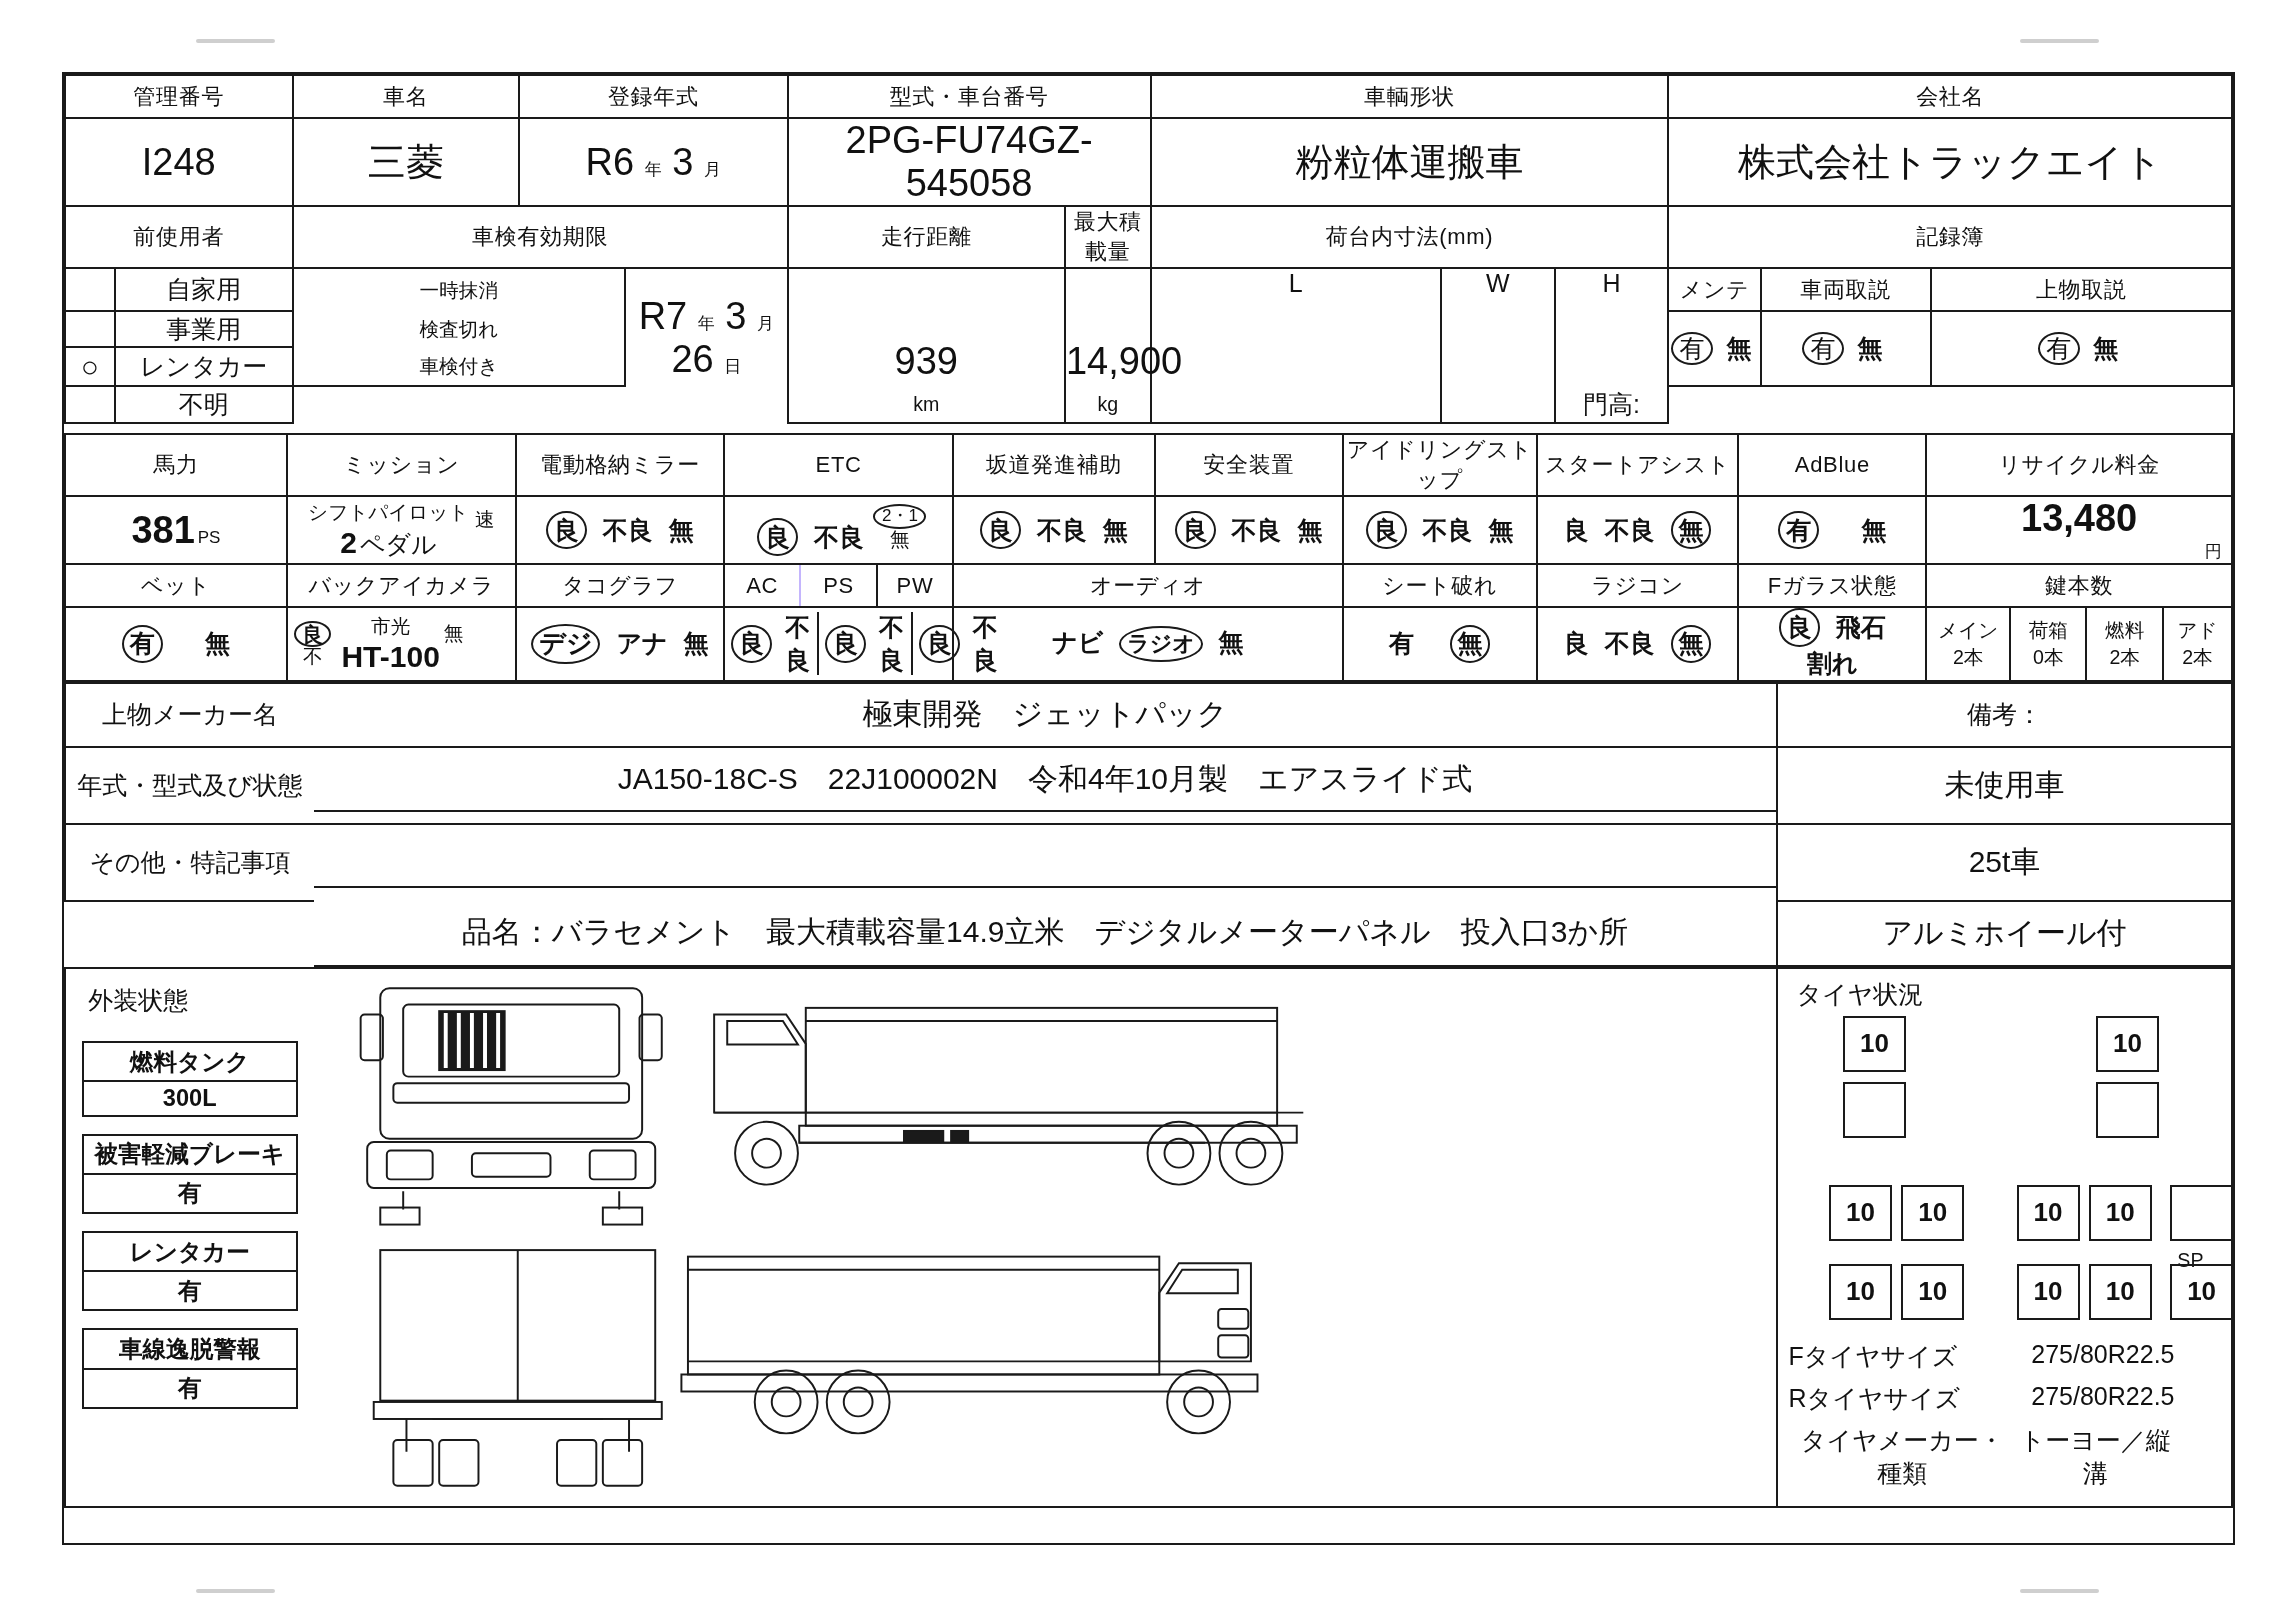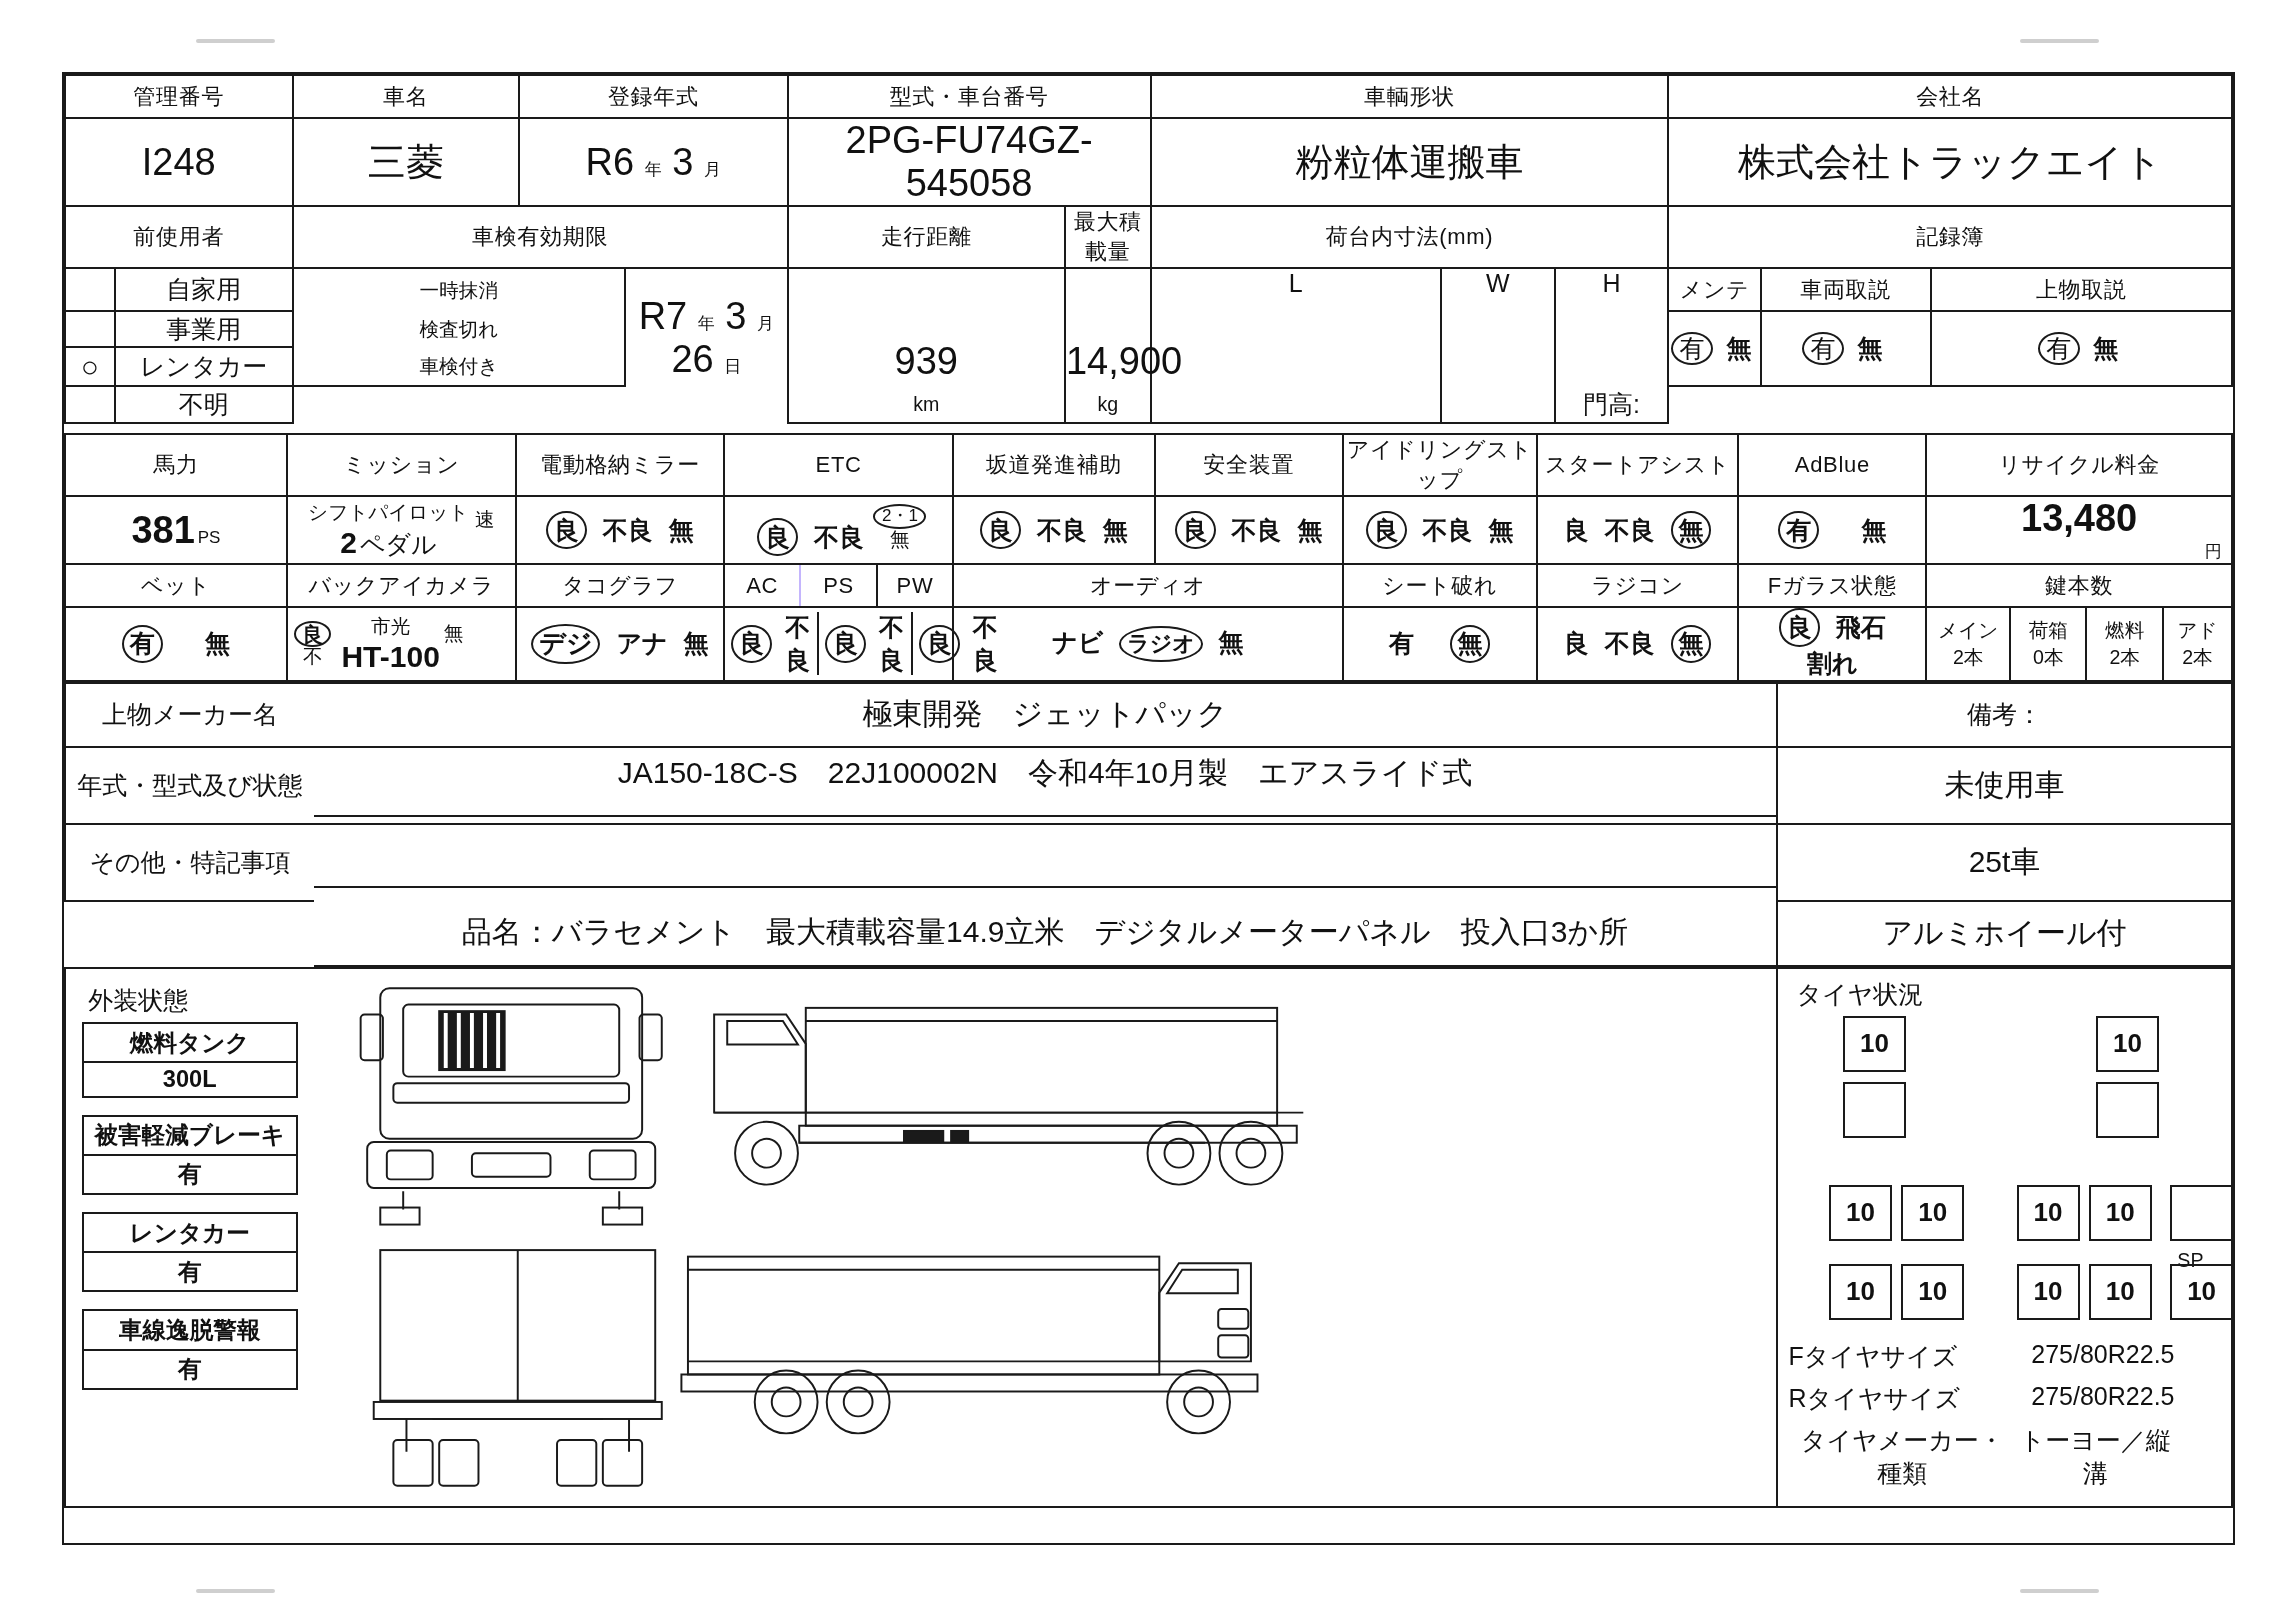--- a/index.html
+++ b/index.html
@@ -348,21 +348,21 @@
       </colgroup>
       <tbody>
           <tr style="height:64px">
         <td class="md l" style="border-right:none">上物メーカー名</td>
         <td class="lg l" style="border-left:none;border-bottom:none">極東開発　ジェットパック</td>
         <td class="md l" rowspan="1">備考：</td>
       </tr>
       <tr style="height:77px">
         <td class="md l" style="border-right:none">年式・型式及び状態</td>
         <td class="lg l" style="border-left:none;border-bottom:none">
-          <div style="border-bottom:2px solid #1a1a1a;padding-bottom:21px">JA150-18C-S　22J100002N　令和4年10月製　エアスライド式</div>
+          <div style="border-bottom:2px solid #1a1a1a;padding-bottom:10px">JA150-18C-S　22J100002N　令和4年10月製　エアスライド式</div>
         </td>
         <td class="lg l">未使用車</td>
       </tr>
       <tr style="height:77px">
         <td class="md l" style="border-right:none">その他・特記事項</td>
         <td class="lg l" style="border-left:none;border-bottom:none">
           <div style="border-bottom:2px solid #1a1a1a;height:48px"></div>
         </td>
         <td class="lg l">25t車</td>
       </tr>
@@ -377,21 +377,21 @@
     <table class="blk" style="height:537px">
       <colgroup>
         <col style="width:1712px">
           <col style="width:455px">
       </colgroup>
       <tbody>
           <tr>
         <td style="vertical-align:top;position:relative;height:537px">
 
           <div style="position:absolute;left:15.7px;top:15.7px;width:236px;text-align:left">
-            <div class="md" style="margin-bottom:5px;margin-left:6.5px">外装状態</div>
+            <div class="md" style="margin-bottom:24px;margin-left:6.5px">外装状態</div>
 
             <div class="extbox">
               <div class="t">燃料タンク</div>
               <div class="b">300L</div>
             </div>
             <div class="extbox">
               <div class="t">被害軽減ブレーキ</div>
               <div class="b">有</div>
             </div>
             <div class="extbox">

